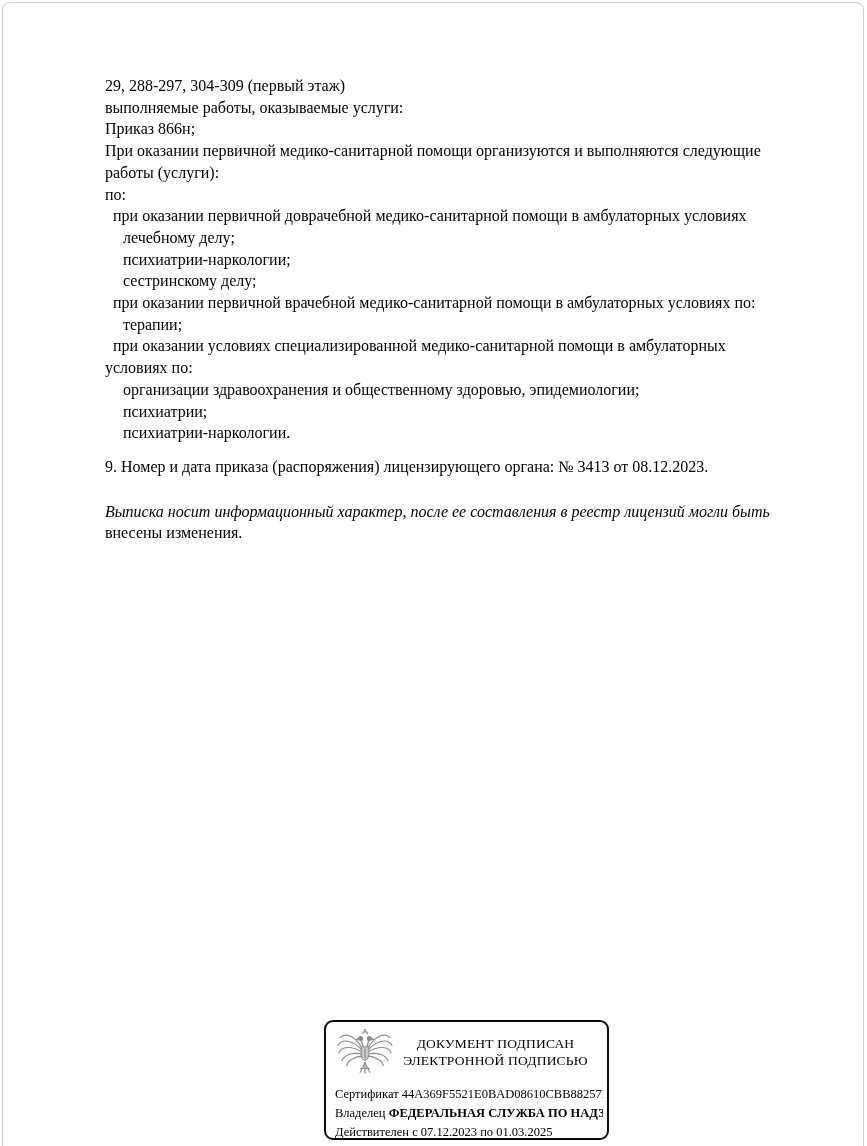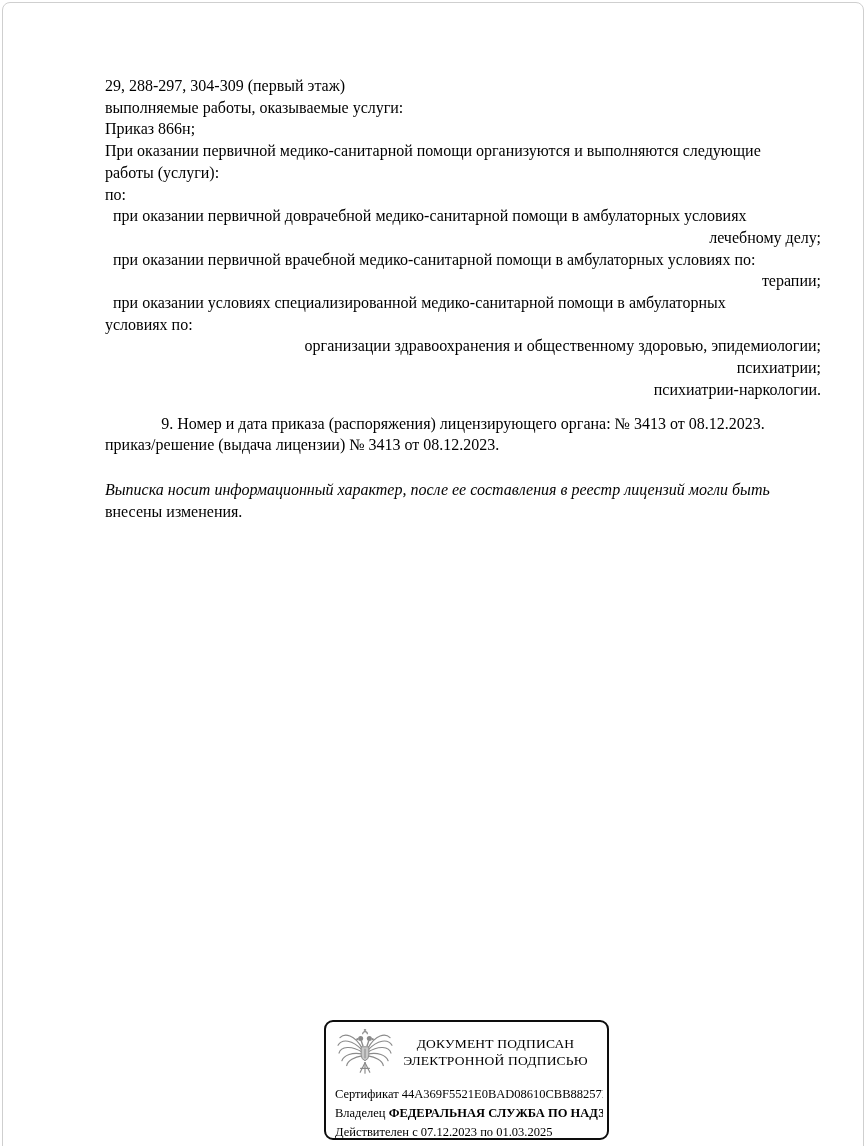--- a/index.html
+++ b/index.html
@@ -7,22 +7,22 @@
     position:absolute; left:2px; top:2px; width:860px; height:1150px;
     background:#ffffff; border:1px solid #cfcfcf; border-radius:8px;
     font-family:"Liberation Serif","DejaVu Serif",serif; color:#000;
   }
   .content{
     position:absolute; left:102px; top:72px; width:716px;
     font-size:16px; line-height:21.7px;
   }
   .ln{white-space:nowrap;}
   .ind1{padding-left:8px;}
-  .ind2{padding-left:18px;text-align:right;}
-  .g1{margin-top:12px;text-align:center;}
+  .ind2{padding-left:18px;}
+  .g1{margin-top:12px;}
   .g2{margin-top:18px;}
   .g3{margin-top:23px;font-style:italic;}
   .stamp{
     position:absolute; left:321px; top:1017px; width:281px; height:116px;
     border:2px solid #0d0d0d; border-radius:9px; background:#fff;
   }
   .stamp-top{display:flex; align-items:flex-start;}
   .emblem{margin:6px 0 0 10px; flex:0 0 auto;}
   .stamp-title{
     flex:1 1 auto; text-align:center; margin-top:13px; padding-right:10px;
@@ -41,29 +41,30 @@
 
   <div class="content">
     <div class="ln">29, 288-297, 304-309 (первый этаж)</div>
     <div class="ln">выполняемые работы, оказываемые услуги:</div>
     <div class="ln">Приказ 866н;</div>
     <div class="ln">При оказании первичной медико-санитарной помощи организуются и выполняются следующие</div>
     <div class="ln">работы (услуги):</div>
     <div class="ln">по:</div>
     <div class="ln ind1">при оказании первичной доврачебной медико-санитарной помощи в амбулаторных условиях</div>
     <div class="ln ind2">лечебному делу;</div>
+    <div class="ln ind2">психиатрии-наркологии;</div>
+    <div class="ln ind2">сестринскому делу;</div>
     <div class="ln ind1">при оказании первичной врачебной медико-санитарной помощи в амбулаторных условиях по:</div>
     <div class="ln ind2">терапии;</div>
     <div class="ln ind1">при оказании условиях специализированной медико-санитарной помощи в амбулаторных</div>
     <div class="ln">условиях по:</div>
     <div class="ln ind2">организации здравоохранения и общественному здоровью, эпидемиологии;</div>
     <div class="ln ind2">психиатрии;</div>
     <div class="ln ind2">психиатрии-наркологии.</div>
     <div class="ln g1">9. Номер и дата приказа (распоряжения) лицензирующего органа: № 3413 от 08.12.2023.</div>
-    <div class="ln">приказ/решение (выдача лицензии) № 3413 от 08.12.2023.</div>
     <div class="ln g3">Выписка носит информационный характер, после ее составления в реестр лицензий могли быть</div>
     <div class="ln">внесены изменения.</div>
   </div>
 
   <div class="stamp">
     <div class="stamp-top">
       <svg class="emblem" width="58" height="52" viewBox="0 0 60 54" xmlns="http://www.w3.org/2000/svg">
         <g stroke="#8a8a8a" fill="none" stroke-width="1.2" stroke-linecap="round">
           <path d="M27,21 C19,7 9,5 4,10"></path>
           <path d="M27,23 C17,12 6,11 2,18"></path>

